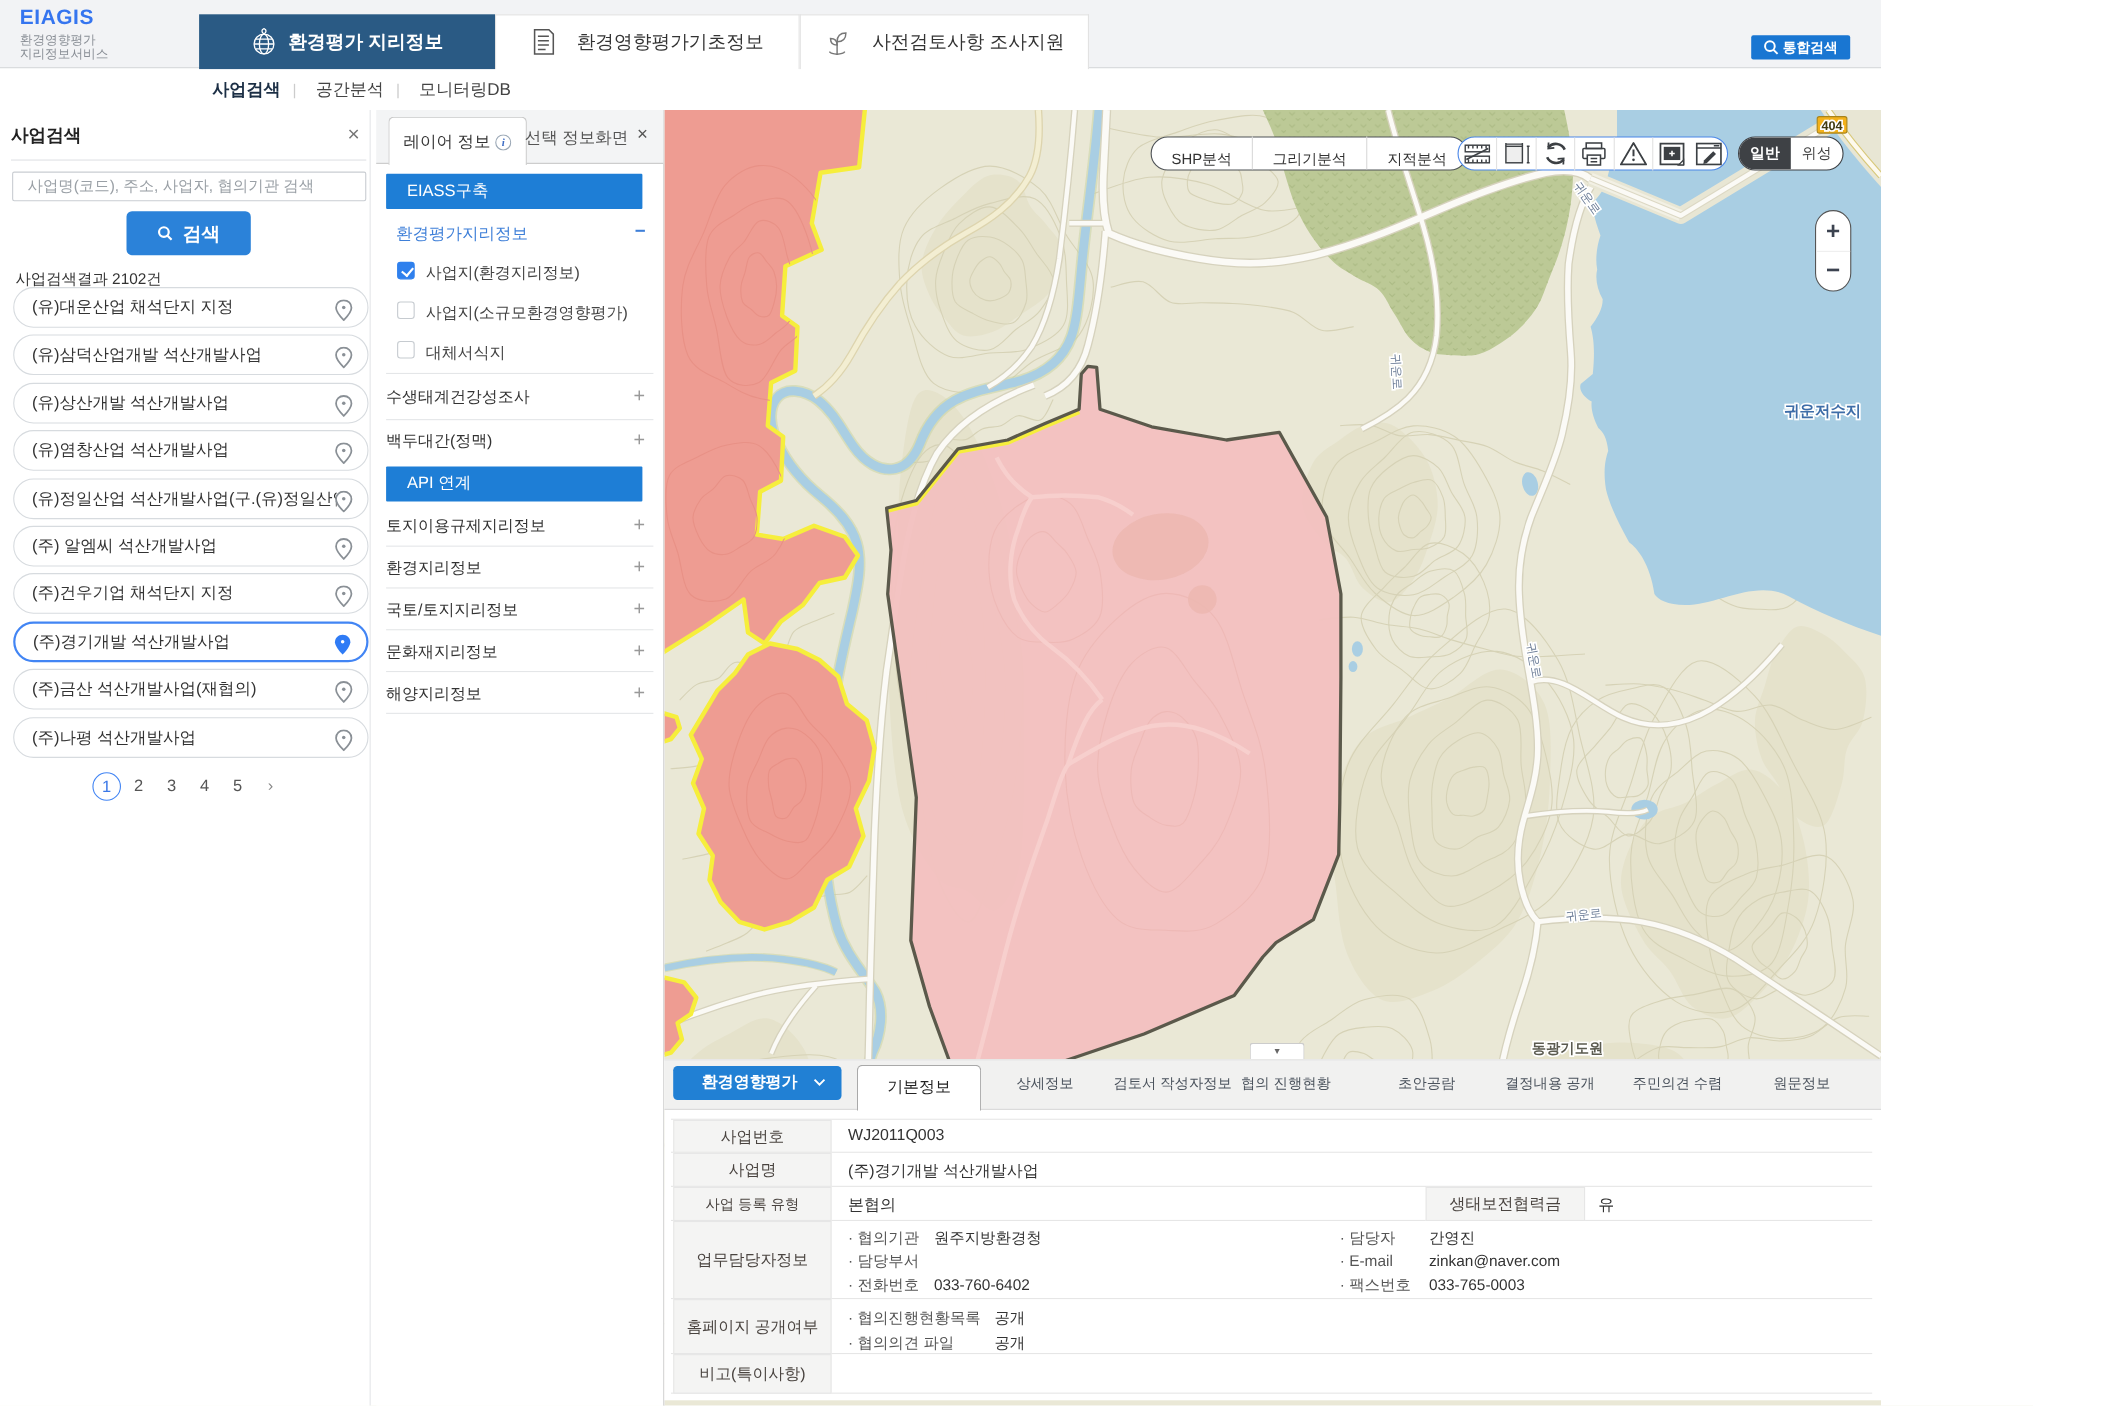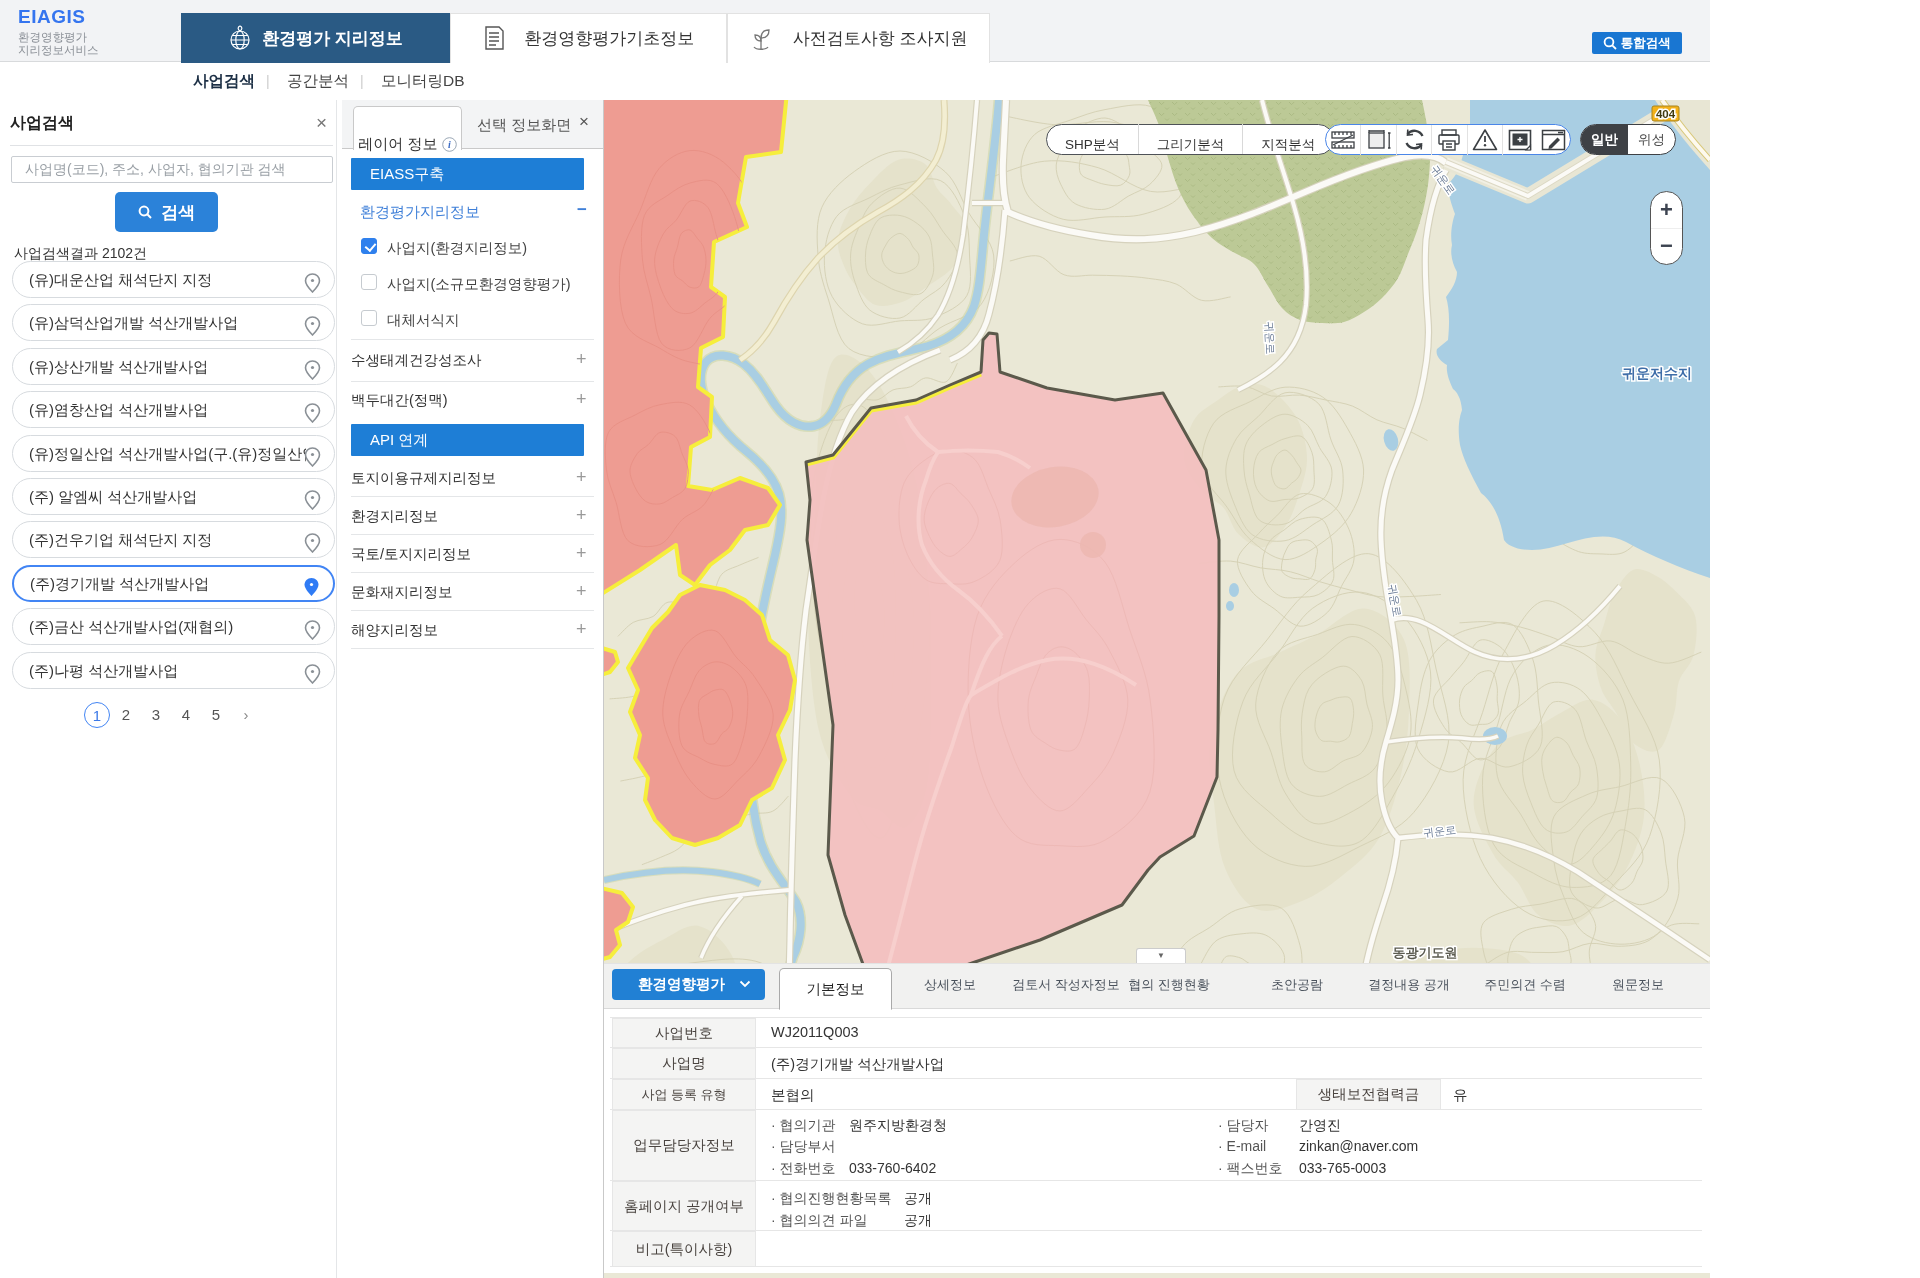--- a/index.html
+++ b/index.html
@@ -15,33 +15,33 @@
 .srchbtn{position:absolute;left:1592px;top:32px;width:90px;height:22px;background:#1976d2;color:#fff;font-size:12.5px;font-weight:bold;border-radius:2px;display:flex;align-items:center;justify-content:center}
 
 .subnav{position:absolute;left:0;top:63px;width:1710px;height:37px;background:#fff;font-size:15.5px}
 .subnav span{position:absolute;top:8px}
 
 .sb{position:absolute;left:0;top:100px;width:337px;height:1178px;background:#fff;border-right:1px solid #e4e6e8}
 .sb-title{position:absolute;left:10px;top:113px;font-size:16px;font-weight:bold;color:#222}
 .sb-x{position:absolute;left:316px;top:112px;font-size:19px;color:#777;font-weight:300}
 .sb-hr{position:absolute;left:10px;top:145px;width:323px;border-top:1px solid #e0e2e5}
 .sb-input{position:absolute;left:11px;top:156px;width:322px;height:27px;border:1px solid #c9cdd2;border-radius:2px;color:#9aa0a6;font-size:14px;line-height:25px;padding-left:13px;background:#fff}
-.sb-btn{position:absolute;left:115px;top:192px;width:103px;height:40px;background:#2b82d9;border-radius:5px;color:#fff;font-size:17px;font-weight:bold;display:flex;align-items:center;justify-content:center}
+.sb-btn{position:absolute;left:115px;top:192px;width:113px;height:40px;background:#2b82d9;border-radius:5px;color:#fff;font-size:17px;font-weight:bold;display:flex;align-items:center;justify-content:center}
 .sb-cnt{position:absolute;left:14px;top:245px;font-size:14px;color:#333}
 .pill{position:absolute;left:12px;width:323px;height:37px;border:1px solid #d7dbdf;border-radius:19px;background:#fff;font-size:15px;color:#333;line-height:35px;padding-left:16px}
 .ptxt{display:inline-block;max-width:277px;overflow:hidden;white-space:nowrap;vertical-align:top}
 .pill.sel{border:2px solid #4285f4;line-height:33px}
 .pin{position:absolute;right:13px;top:8px}
 .pgn{position:absolute;top:702px;left:0;width:337px}
 .pgn span{position:absolute;top:0;width:26px;height:26px;text-align:center;line-height:26px;font-size:15px;color:#555}
 .pgn .cur{border:1px solid #4285f4;border-radius:50%;color:#3b78e7}
 
 .lp{position:absolute;left:342px;top:100px;width:262px;height:1178px;background:#fff;border-right:1px solid #c9c9c9}
 .lp-tabs{position:absolute;left:0;top:0;width:261px;height:49px;background:#f3f4f5;border-bottom:1px solid #c9c9c9}
-.lp-tab1{position:absolute;left:11px;top:6px;width:109px;height:44px;background:#fff;border:1px solid #c9c9c9;border-bottom:none;border-radius:5px 5px 0 0;text-align:center;font-size:15px;color:#333;padding-top:28px}
+.lp-tab1{position:absolute;left:11px;top:6px;width:126px;height:44px;background:#fff;border:1px solid #c9c9c9;border-bottom:none;border-radius:5px 5px 0 0;text-align:center;font-size:15px;color:#333;padding-top:13px}
 .lp-bar{position:absolute;left:9px;width:233px;height:32px;background:#1e7ed6;color:#fff;font-size:15px;line-height:32px;padding-left:19px;border-radius:1px}
 .lp-link{position:absolute;left:18px;font-size:15px;color:#3e7fd8}
 .lp-min{position:absolute;left:235px;font-size:17px;color:#3e7fd8;font-weight:bold}
 .lp-plus{position:absolute;left:233px;font-size:18px;color:#999;font-weight:400}
 .cb{position:absolute;left:18px;width:16px;height:16px;border:1px solid #c6cbd0;border-radius:3px;background:#fff}
 .cb.chk{background:#2f80ed;border-color:#2f80ed}
 .cb.chk:after{content:"";position:absolute;left:4.5px;top:1.5px;width:5px;height:8px;border:solid #fff;border-width:0 2px 2px 0;transform:rotate(40deg)}
 .cbl{position:absolute;left:44px;font-size:14.5px;color:#444}
 .lp-item{position:absolute;left:18px;font-size:14.5px;color:#333}
 .lp-hr{position:absolute;left:9px;width:243px;border-top:1px solid #e4e6e8}

